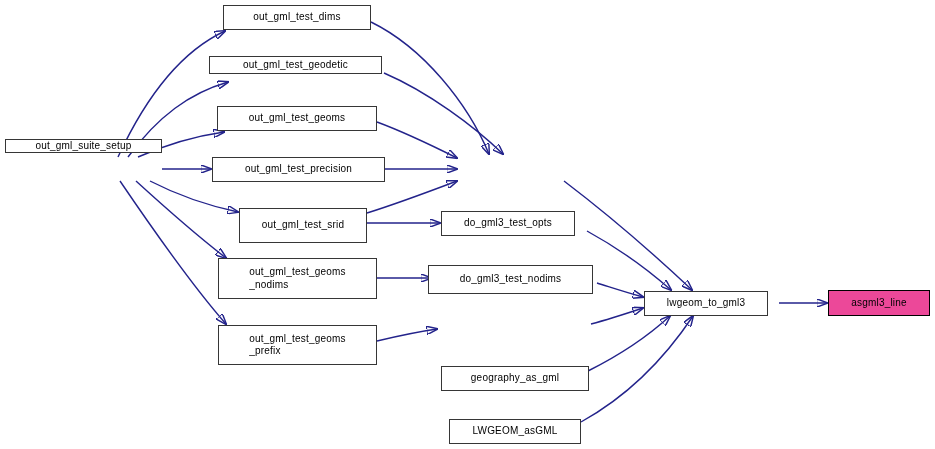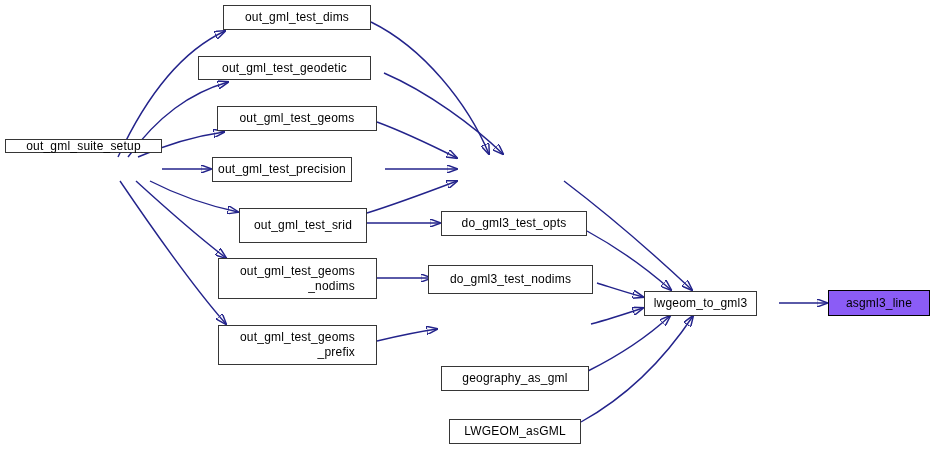--- a/index.html
+++ b/index.html
@@ -31,29 +31,29 @@
     box-sizing: border-box;
     background: #ffffff;
     border: 1.5px solid #363636;
     display: flex;
     align-items: center;
     justify-content: center;
     z-index: 1;
     cursor: pointer;
   }
   .node .lbl {
-    font-size: 12px;
+    font-size: 10px;
     color: #000000;
     white-space: pre-line;
-    text-align: right;
+    text-align: left;
     line-height: 1.25;
     letter-spacing: 0.2px;
   }
   .node.highlight {
-    background: #8b5cf6;
+    background: #ec4899;
     border-color: #000000;
     cursor: default;
   }
 </style>
 </head>
 <body>
 
 <div class="canvas">
 
   <svg class="edges" width="935" height="449" viewBox="0 0 935 449">
@@ -87,65 +87,65 @@
   </svg>
 
   <div class="node" style="left:5px;top:139px;width:157px;height:14px">
     <span class="lbl">out_gml_suite_setup</span>
   </div>
 
   <div class="node" style="left:223px;top:5px;width:148px;height:25px">
     <span class="lbl">out_gml_test_dims</span>
   </div>
 
-  <div class="node" style="left:198px;top:56px;width:173px;height:24px">
+  <div class="node" style="left:209px;top:56px;width:173px;height:18px">
     <span class="lbl">out_gml_test_geodetic</span>
   </div>
 
   <div class="node" style="left:217px;top:106px;width:160px;height:25px">
     <span class="lbl">out_gml_test_geoms</span>
   </div>
 
-  <div class="node" style="left:212px;top:157px;width:140px;height:25px">
+  <div class="node" style="left:212px;top:157px;width:173px;height:25px">
     <span class="lbl">out_gml_test_precision</span>
   </div>
 
   <div class="node" style="left:239px;top:208px;width:128px;height:35px">
     <span class="lbl">out_gml_test_srid</span>
   </div>
 
   <div class="node" style="left:218px;top:258px;width:159px;height:41px">
     <span class="lbl">out_gml_test_geoms
 _nodims</span>
   </div>
 
   <div class="node" style="left:218px;top:325px;width:159px;height:40px">
     <span class="lbl">out_gml_test_geoms
 _prefix</span>
   </div>
 
 
-  <div class="node" style="left:441px;top:211px;width:146px;height:25px">
+  <div class="node" style="left:441px;top:211px;width:134px;height:25px">
     <span class="lbl">do_gml3_test_opts</span>
   </div>
 
   <div class="node" style="left:428px;top:265px;width:165px;height:29px">
     <span class="lbl">do_gml3_test_nodims</span>
   </div>
 
 
   <div class="node" style="left:441px;top:366px;width:148px;height:25px">
     <span class="lbl">geography_as_gml</span>
   </div>
 
   <div class="node" style="left:449px;top:419px;width:132px;height:25px">
     <span class="lbl">LWGEOM_asGML</span>
   </div>
 
-  <div class="node" style="left:644px;top:291px;width:113px;height:25px">
+  <div class="node" style="left:644px;top:291px;width:124px;height:25px">
     <span class="lbl">lwgeom_to_gml3</span>
   </div>
 
   <div class="node highlight" style="left:828px;top:290px;width:102px;height:26px">
     <span class="lbl">asgml3_line</span>
   </div>
 
 </div>
 
 </body></html>

